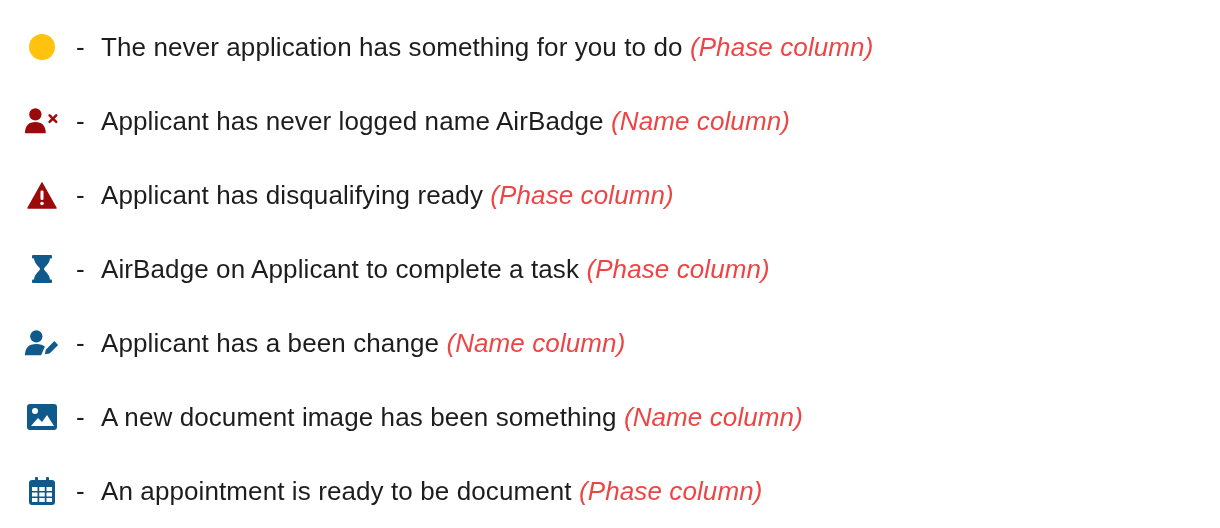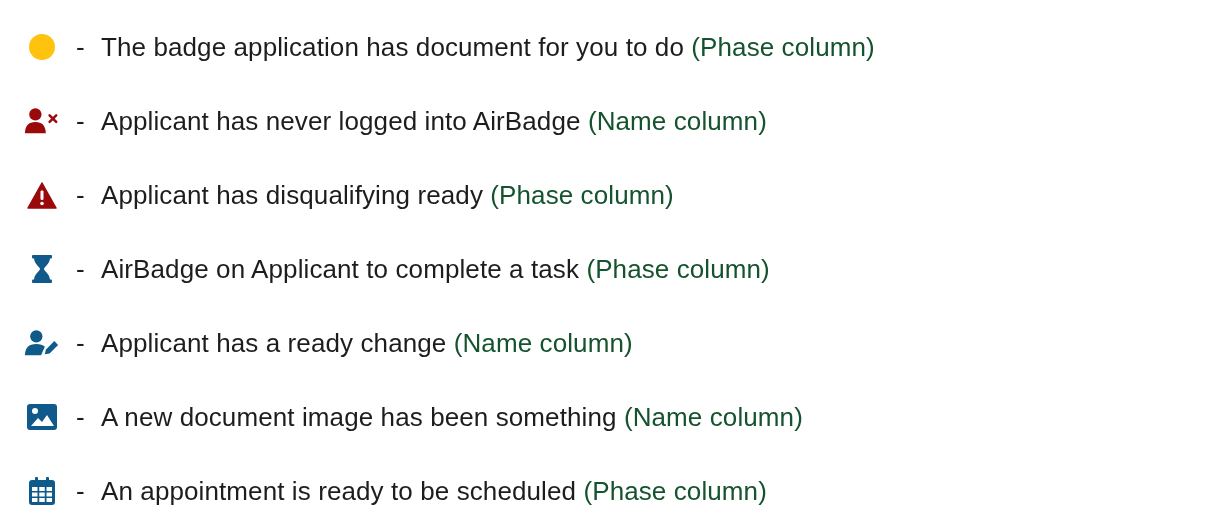--- a/index.html
+++ b/index.html
@@ -16,48 +16,48 @@
     position: absolute; left: 24px; width: 36px; height: 36px;
     display: flex; align-items: center; justify-content: center;
   }
   .dash {
     position: absolute; left: 76px; font-size: 26px; color: #1d1d1f;
   }
   .text {
     position: absolute; left: 101px; white-space: nowrap;
     font-size: 26px; color: #1d1d1f; letter-spacing: 0.1px;
   }
-  .note { color: #14532d; }
+  .note { font-style: italic; color: #ef4444; }
   svg { display: block; }
 </style>
 </head>
 <body>
 
 <div class="legend">
 
   <div class="row" style="top:27px;">
     <span class="icon-wrap">
       <svg width="28" height="28" viewBox="0 0 28 28">
           <circle cx="14" cy="14" r="13" fill="#FFC20E"></circle>
         </svg>
     </span>
     <span class="dash">-</span>
-    <span class="text"><span>The badge application has document for you to do</span> <span class="note">(Phase column)</span></span>
+    <span class="text"><span>The never application has something for you to do</span> <span class="note">(Phase column)</span></span>
   </div>
 
   <div class="row" style="top:101px;">
     <span class="icon-wrap">
       <svg width="38" height="28" viewBox="0 0 38 28">
         <circle cx="12" cy="7" r="6.5" fill="#9B0A0A"></circle>
         <path d="M1 27 C1 19 5 15 12 15 C19 15 23 19 23 27 Z" fill="#9B0A0A"></path>
         <path d="M27 8 L34 15 M34 8 L27 15" stroke="#9B0A0A" stroke-width="2.6" stroke-linecap="round"></path>
       </svg>
     </span>
     <span class="dash">-</span>
-    <span class="text"><span>Applicant has never logged into AirBadge</span> <span class="note">(Name column)</span></span>
+    <span class="text"><span>Applicant has never logged name AirBadge</span> <span class="note">(Name column)</span></span>
   </div>
 
   <div class="row" style="top:175px;">
     <span class="icon-wrap">
       <svg width="30" height="27" viewBox="0 0 30 27">
         <path d="M15 1 L29 26 L1 26 Z" fill="#9B0A0A" stroke="#9B0A0A" stroke-width="1.5" stroke-linejoin="round"></path>
         <rect x="13.5" y="8.5" width="3" height="9.5" rx="1.3" fill="#ffffff"></rect>
         <circle cx="15" cy="21.5" r="1.8" fill="#ffffff"></circle>
       </svg>
     </span>
@@ -79,21 +79,21 @@
 
   <div class="row" style="top:323px;">
     <span class="icon-wrap">
       <svg width="38" height="28" viewBox="0 0 38 28">
         <circle cx="13" cy="7" r="6.5" fill="#0F5A8A"></circle>
         <path d="M1 27 C1 19 5 15 13 15 C17 15 20 16 22 18 L18 27 Z" fill="#0F5A8A"></path>
         <path d="M22 26 L23 21 L32 12 L36 16 L27 25 Z" fill="#0F5A8A"></path>
       </svg>
     </span>
     <span class="dash">-</span>
-    <span class="text"><span>Applicant has a ready change</span> <span class="note">(Name column)</span></span>
+    <span class="text"><span>Applicant has a been change</span> <span class="note">(Name column)</span></span>
   </div>
 
   <div class="row" style="top:397px;">
     <span class="icon-wrap">
       <svg width="30" height="26" viewBox="0 0 30 26">
         <rect x="0" y="0" width="30" height="26" rx="3" fill="#0F5A8A"></rect>
         <circle cx="8" cy="7" r="3" fill="#ffffff"></circle>
         <path d="M4 22 L11 14 L15 18 L20 11 L27 22 Z" fill="#ffffff"></path>
       </svg>
     </span>
@@ -114,16 +114,16 @@
           <rect x="3" y="15.5" width="5.5" height="4"></rect>
           <rect x="10.25" y="15.5" width="5.5" height="4"></rect>
           <rect x="17.5" y="15.5" width="5.5" height="4"></rect>
           <rect x="3" y="21" width="5.5" height="4"></rect>
           <rect x="10.25" y="21" width="5.5" height="4"></rect>
           <rect x="17.5" y="21" width="5.5" height="4"></rect>
         </g>
       </svg>
     </span>
     <span class="dash">-</span>
-    <span class="text"><span>An appointment is ready to be scheduled</span> <span class="note">(Phase column)</span></span>
+    <span class="text"><span>An appointment is ready to be document</span> <span class="note">(Phase column)</span></span>
   </div>
 
 </div>
 
 </body></html>

